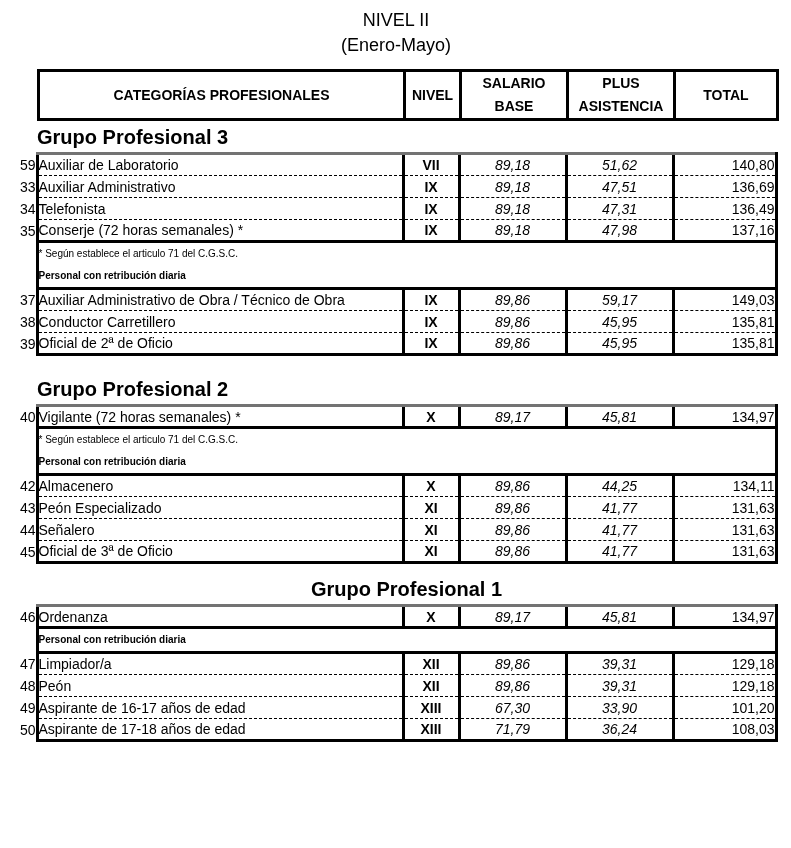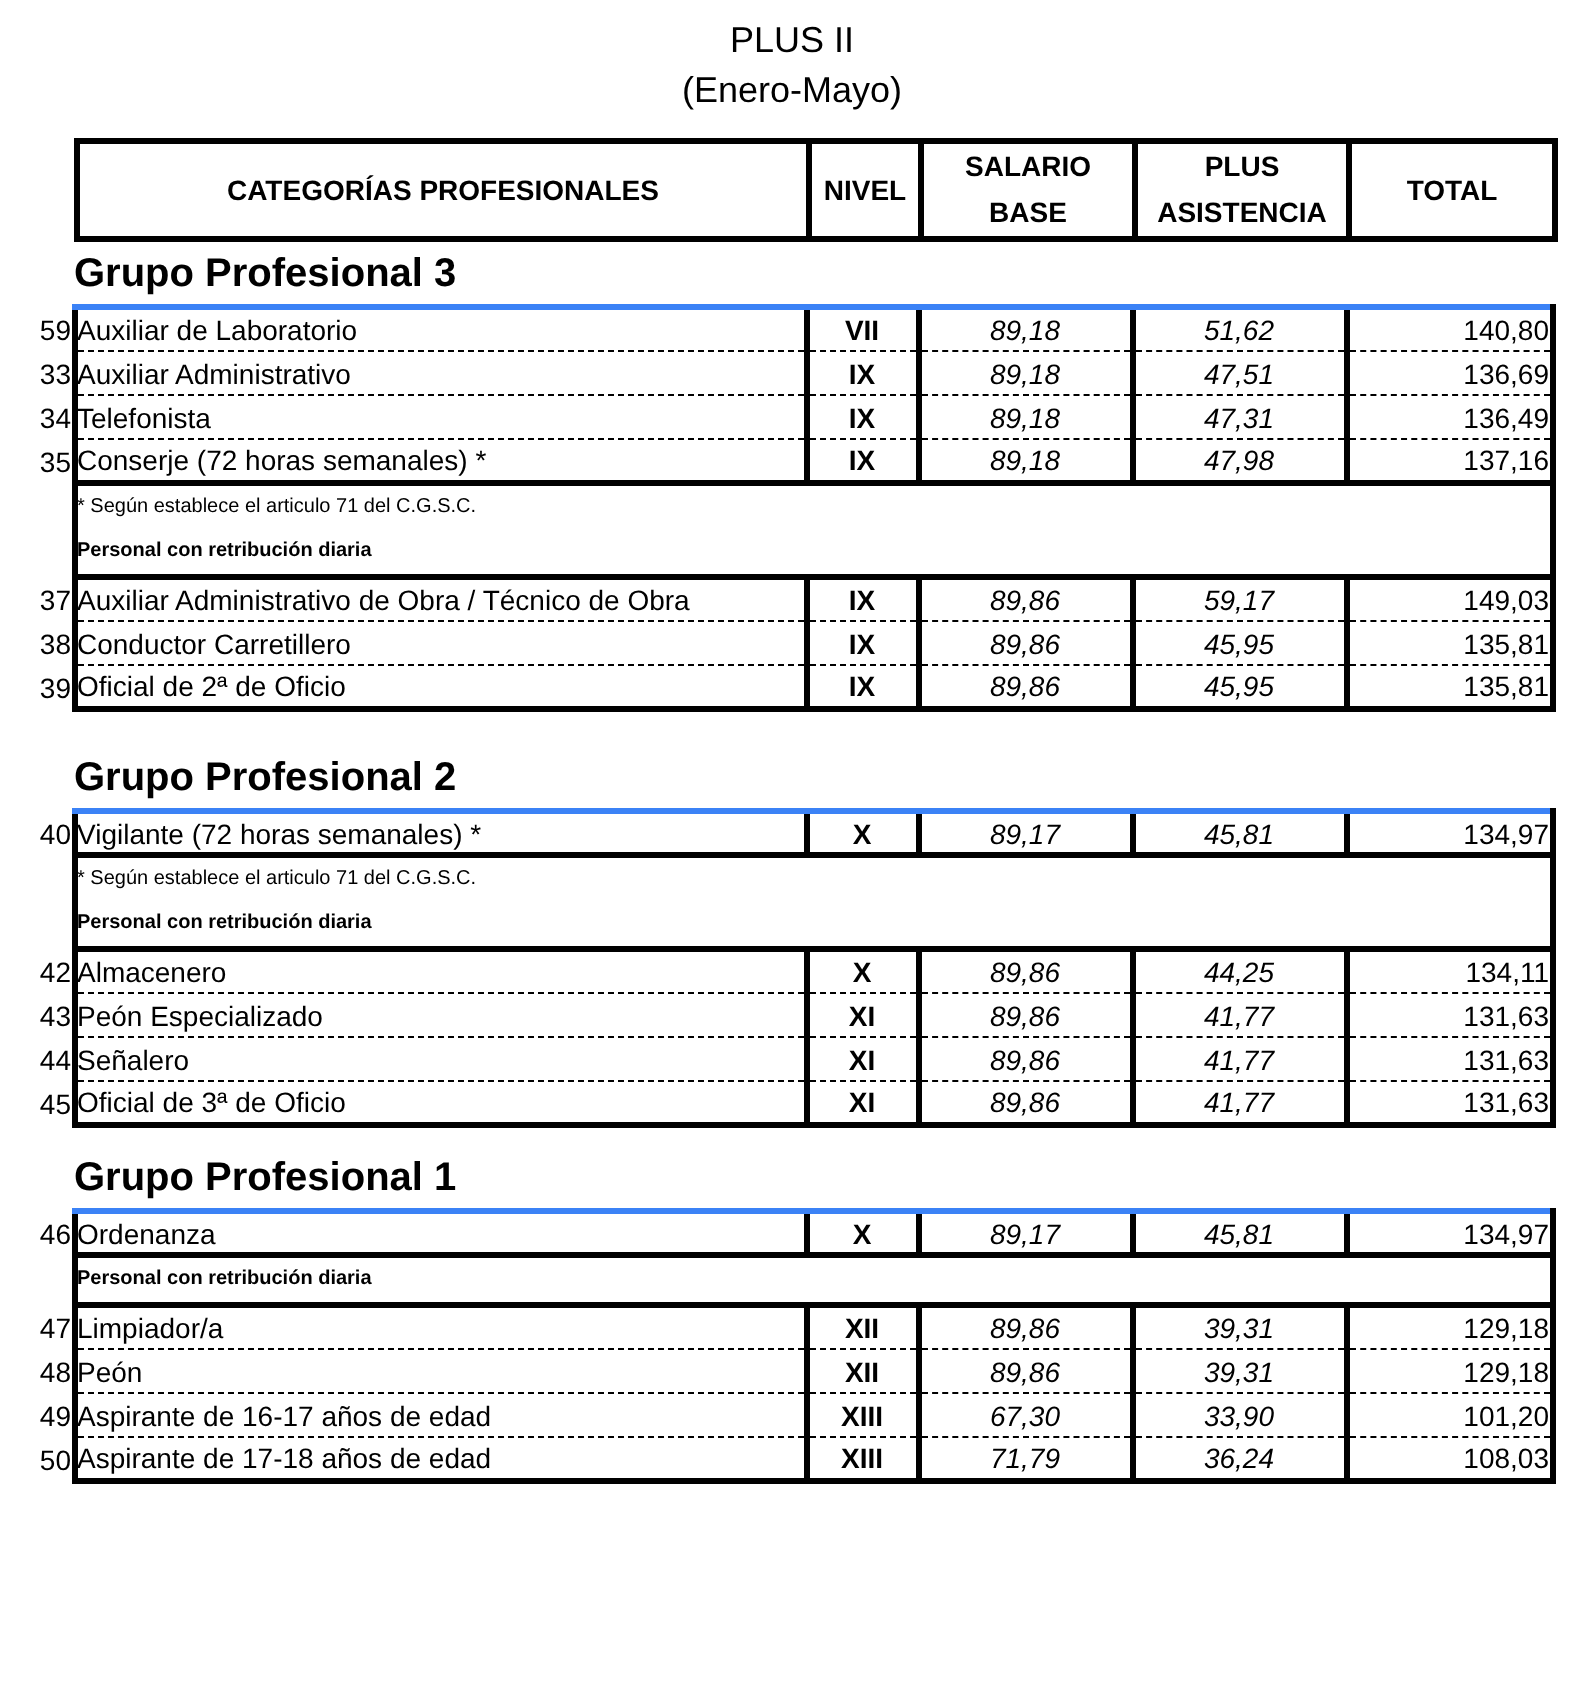--- a/index.html
+++ b/index.html
@@ -43,58 +43,58 @@
     overflow: hidden;
   }
   
   .group-label {
     font-weight: bold;
     font-size: 20px;
     line-height: 16px;
     margin: 8px 0 7px 21px;
   }
   .group + .group .group-label { margin-top: 25px; }
-  .group:nth-child(3) .group-label { margin-top: 17px; }
+  .group:nth-child(3) .group-label { margin-top: 17px; text-align: center; }
 
   table.block {
     border-collapse: collapse;
     table-layout: fixed;
     width: 760px;
   }
   table.block td {
     padding: 0;
     font-size: 14px;
     height: 22px;
     vertical-align: middle;
     overflow: hidden;
   }
   td.num  { text-align: right; padding-right: 2px; border: none; }
   td.cat  { border-left: 3px solid #000; text-align: left; padding-left: 4px; white-space: nowrap; }
   td.niv  { border-left: 3px solid #000; text-align: center; font-weight: bold; }
   td.sal, td.plus { border-left: 3px solid #000; text-align: center; font-style: italic; }
   td.tot  { border-left: 3px solid #000; border-right: 3px solid #000; text-align: right; padding-right: 3px; }
-  table.block td.top        { border-top: 3px solid #3b82f6; }
+  table.block td.top        { border-top: 3px solid #737373; }
   table.block td.sep        { border-top: 1px dashed #000; }
   table.block td.after-note { border-top: 3px solid #000; }
   table.block td.bottom     { border-bottom: 3px solid #000; }
   td.note-cell {
     border: 3px solid #000;
     padding-left: 4px;
     text-align: left;
   }
   .note-line { height: 22px; line-height: 22px; font-size: 10px; white-space: nowrap; }
   .note-line.bold { font-weight: bold; }
 </style>
 </head>
 <body>
 
 <div class="page">
 
   <div class="title-block">
-    <div class="title-line">PLUS II</div>
+    <div class="title-line">NIVEL II</div>
     <div class="title-line">(Enero-Mayo)</div>
   </div>
 
   <table class="header-table">
     <colgroup>
       <col style="width:366px">
         <col style="width:56px">
         <col style="width:107px">
         <col style="width:107px">
         <col style="width:103px">

